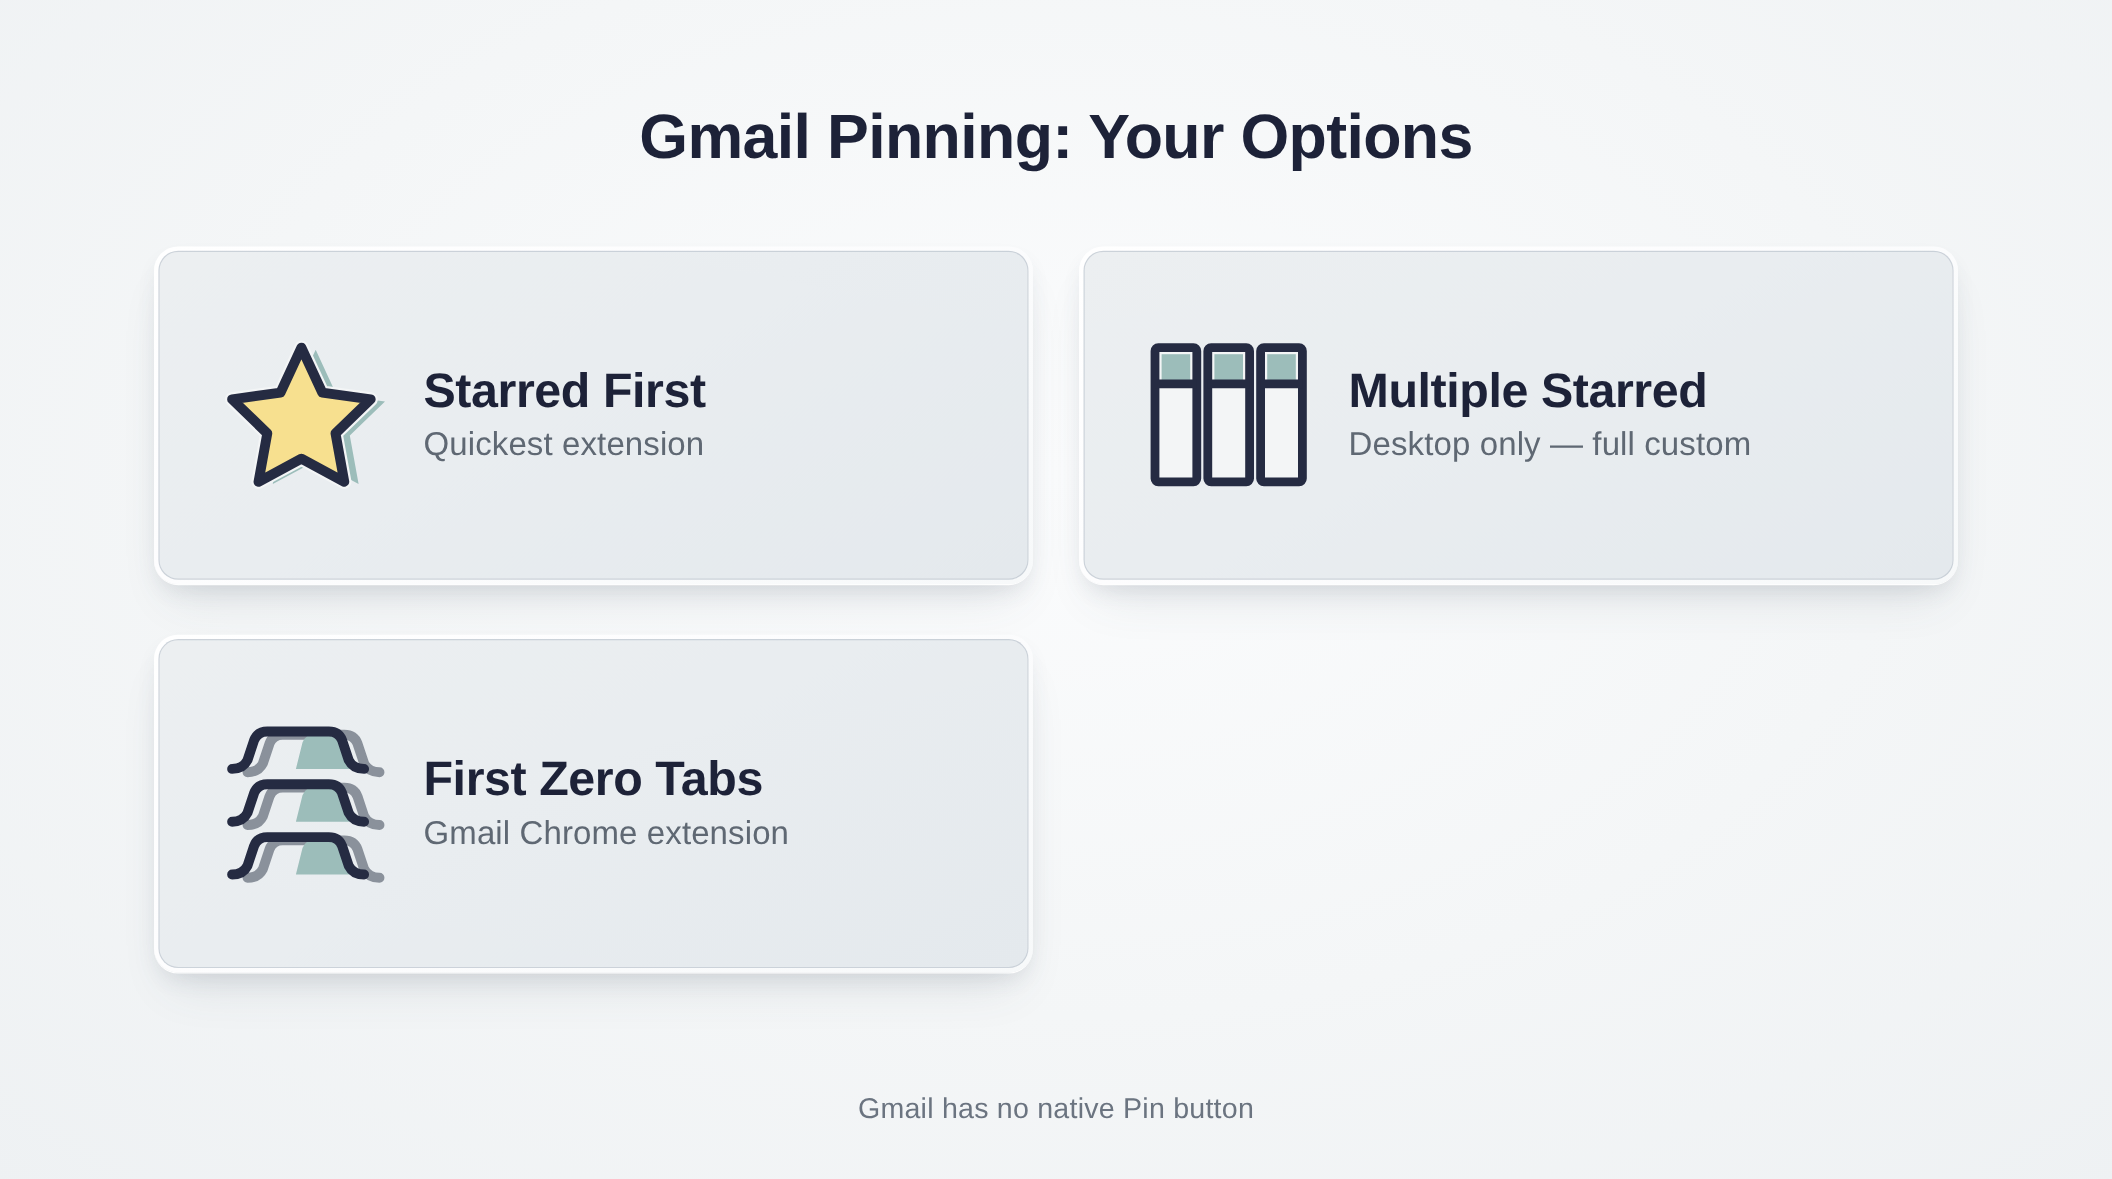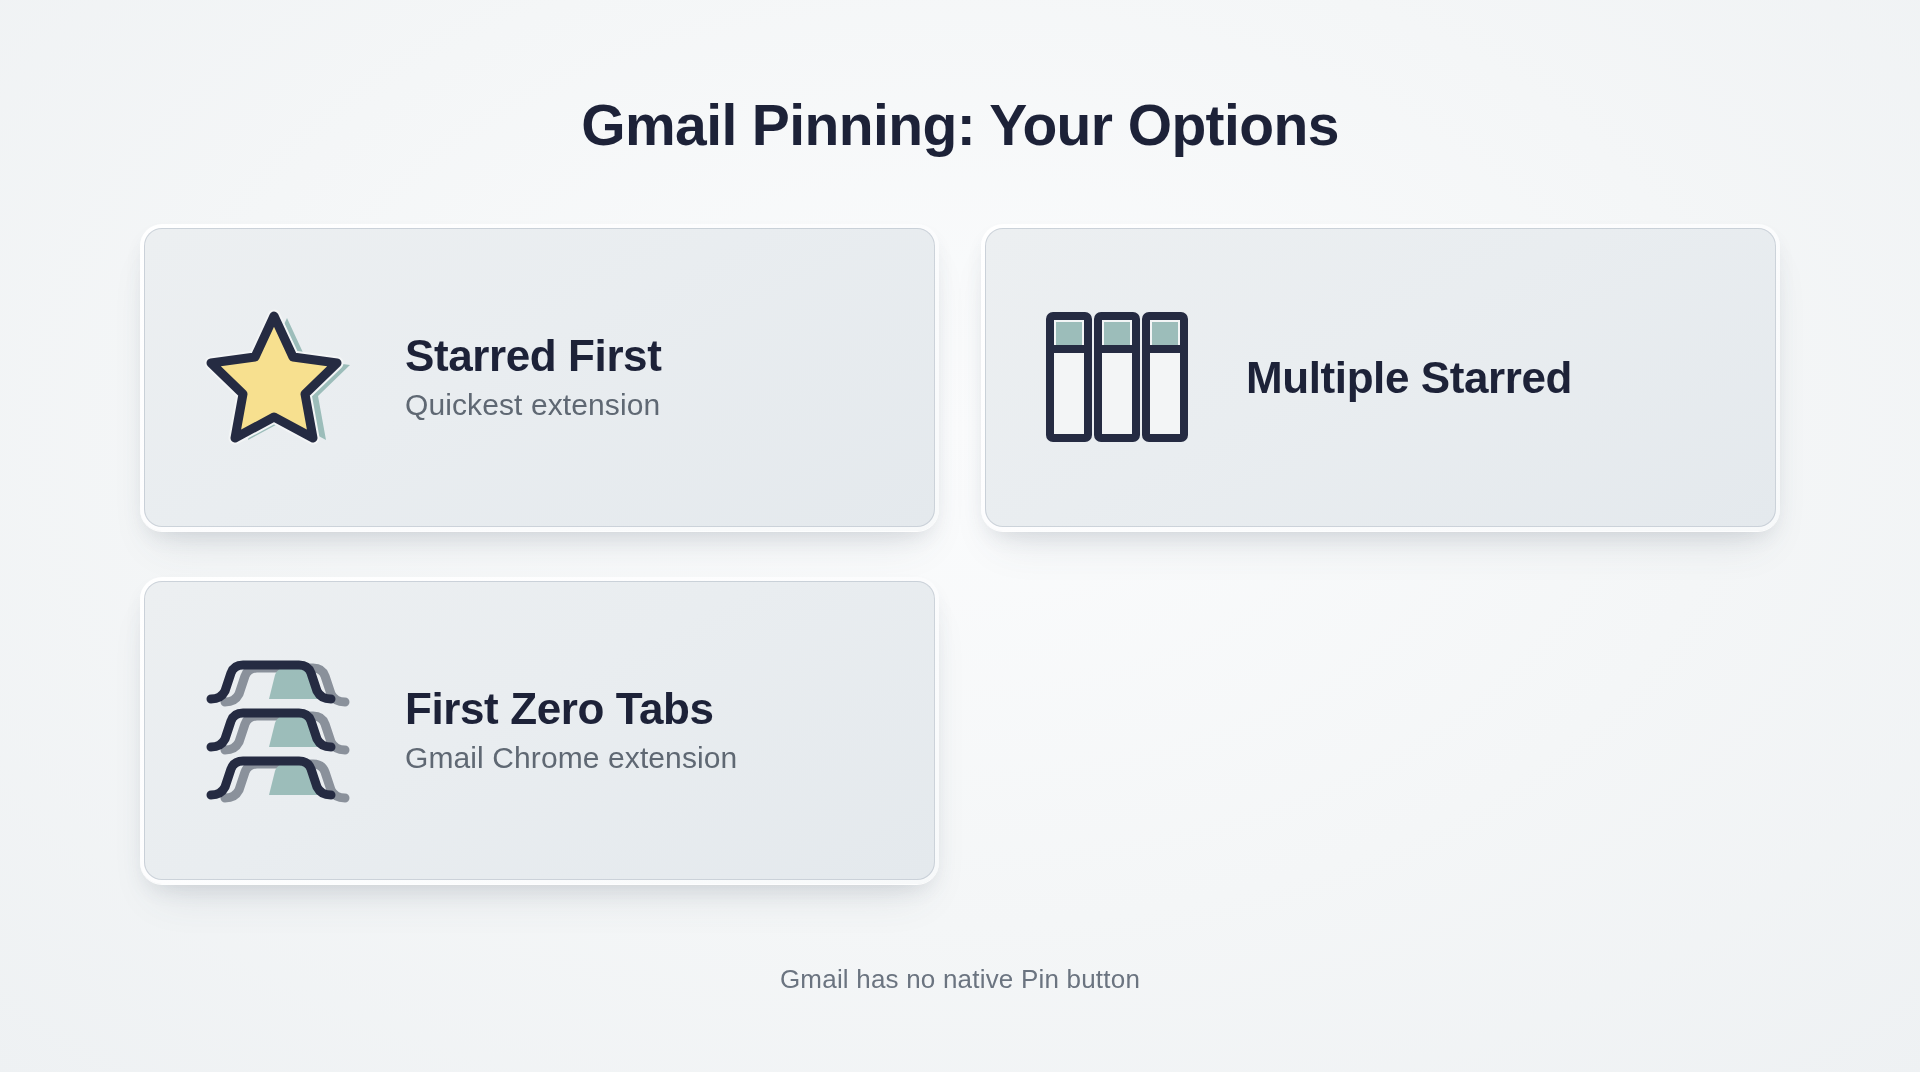--- a/index.html
+++ b/index.html
@@ -63,21 +63,21 @@
   }
   .card-inner {
     width: 100%;
     height: 100%;
     border-radius: 18px;
     background: linear-gradient(152deg,#eceff1 0%,#e9edf0 45%,#e4e9ed 100%);
     border: 1px solid rgba(178,188,198,0.55);
     display: flex;
     align-items: center;
     padding: 0 56px;
-    gap: 54px;
+    gap: 34px;
     overflow: hidden;
   }
 
   .card-icon {
     flex: 0 0 auto;
     width: 150px;
     height: 150px;
     display: flex;
     align-items: center;
     justify-content: center;
@@ -97,21 +97,21 @@
     font-size: 30px;
     font-weight: 400;
     color: #5f6873;
     letter-spacing: 0.1px;
     line-height: 1.15;
     white-space: nowrap;
   }
 
   
   .footnote {
-    margin-top: 80px;
+    margin-top: 108px;
     font-size: 26px;
     color: #6b7480;
     letter-spacing: 0.2px;
   }
 </style>
 </head>
 <body>
 
 <div class="page">
 
@@ -158,20 +158,21 @@
 
             <g>
               <rect x="104" y="14" width="38" height="122" rx="3" fill="#f3f5f6" stroke="#252b42" stroke-width="8"></rect>
               <rect x="110" y="20" width="26" height="24" fill="#9cbdba"></rect>
               <line x1="104" y1="47" x2="142" y2="47" stroke="#252b42" stroke-width="8"></line>
             </g>
           </svg>
         </div>
         <div class="card-text">
           <div class="card-title">Multiple Starred</div>
+          <div class="card-sub">Desktop only — full custom</div>
         </div>
       </div>
     </div>
 
     <div class="card">
       <div class="card-inner">
         <div class="card-icon">
           <svg viewBox="0 0 150 150" aria-hidden="true">
             <defs>
 

